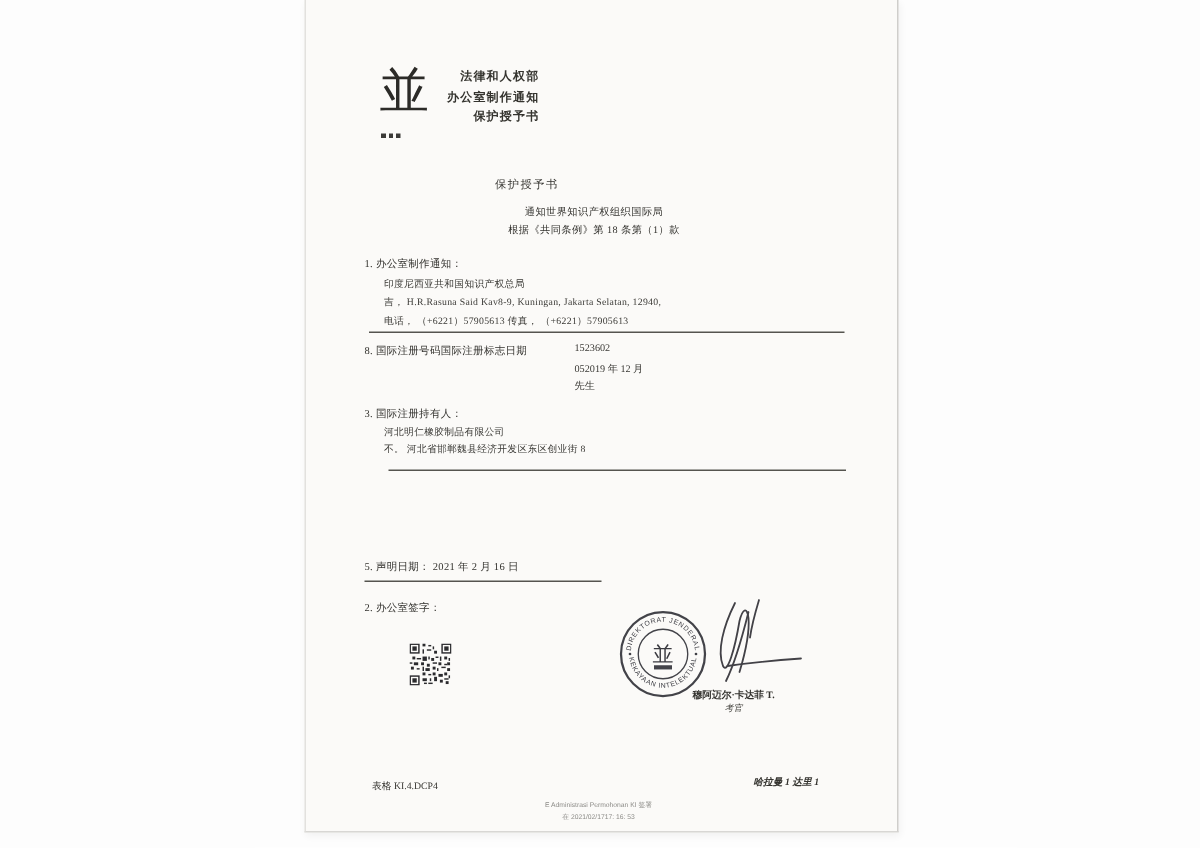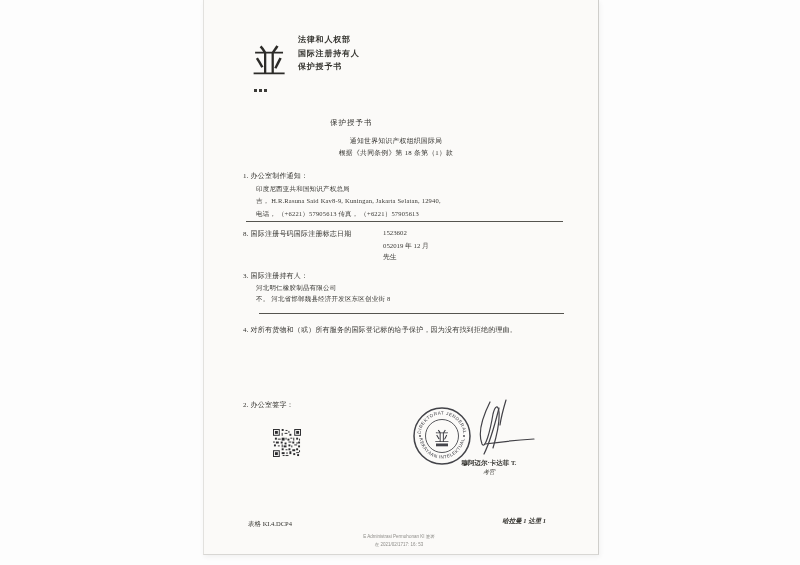--- a/index.html
+++ b/index.html
@@ -38,23 +38,23 @@
 </style>
 </head>
 <body>
 
 <div class="canvas">
   <div class="page">
 
     <div class="abs logo-glyph" style="left:49px;top:45px;">並</div>
     <div class="abs logo-caption" style="left:50px;top:89px;"></div>
 
-    <div class="abs ministry" style="left:94px;top:33px;">
+    <div class="abs ministry" style="left:94px;top:44px;text-align:right;">
       <div>法律和人权部</div>
-      <div>国际注册持有人</div>
+      <div>办公室制作通知</div>
       <div>保护授予书</div>
     </div>
 
     <div class="abs b doc-title" style="left:126px;top:118px;">保护授予书</div>
 
     <div class="abs notice" style="left:42px;top:136px;">通知世界知识产权组织国际局</div>
     <div class="abs notice" style="left:42px;top:148px;">根据《共同条例》第 18 条第（1）款</div>
 
     <div class="abs b slabel" style="left:39px;top:171px;">1. 办公室制作通知：</div>
     <div class="abs sline" style="left:52px;top:185px;">印度尼西亚共和国知识产权总局</div>
@@ -65,22 +65,22 @@
     <div class="abs b slabel" style="left:39px;top:229px;">8. 国际注册号码国际注册标志日期</div>
     <div class="abs sval" style="left:179px;top:229px;">1523602</div>
     <div class="abs sval" style="left:179px;top:241px;">052019 年 12 月</div>
     <div class="abs sval" style="left:179px;top:252px;">先生</div>
 
     <div class="abs b slabel" style="left:39px;top:271px;text-align:center;">3. 国际注册持有人：</div>
     <div class="abs sline" style="left:52px;top:284px;">河北明仁橡胶制品有限公司</div>
     <div class="abs sline" style="left:52px;top:295px;">不。 河北省邯郸魏县经济开发区东区创业街 8</div>
     <div class="abs rule" style="left:55px;top:313px;width:305px;"></div>
 
-    <div class="abs b slabel" style="left:39px;top:325px;">4. 对所有货物和（或）所有服务的国际登记标的给予保护，因为没有找到拒绝的理由。</div>
 
+    <div class="abs b slabel u5" style="left:39px;top:373px;">5. 声明日期： 2021 年 2 月 16 日</div>
 
     <div class="abs b slabel" style="left:39px;top:400px;">2. 办公室签字：</div>
 
     <svg class="abs" style="left:69px;top:429px;" width="28" height="28" viewBox="0 0 29 29">
       <g fill="#2b2b2e">
         <rect x="0" y="0" width="7" height="7"></rect>
           <rect x="22" y="0" width="7" height="7"></rect>
           <rect x="0" y="22" width="7" height="7"></rect>
       </g>
       <g fill="#fbfaf8">

